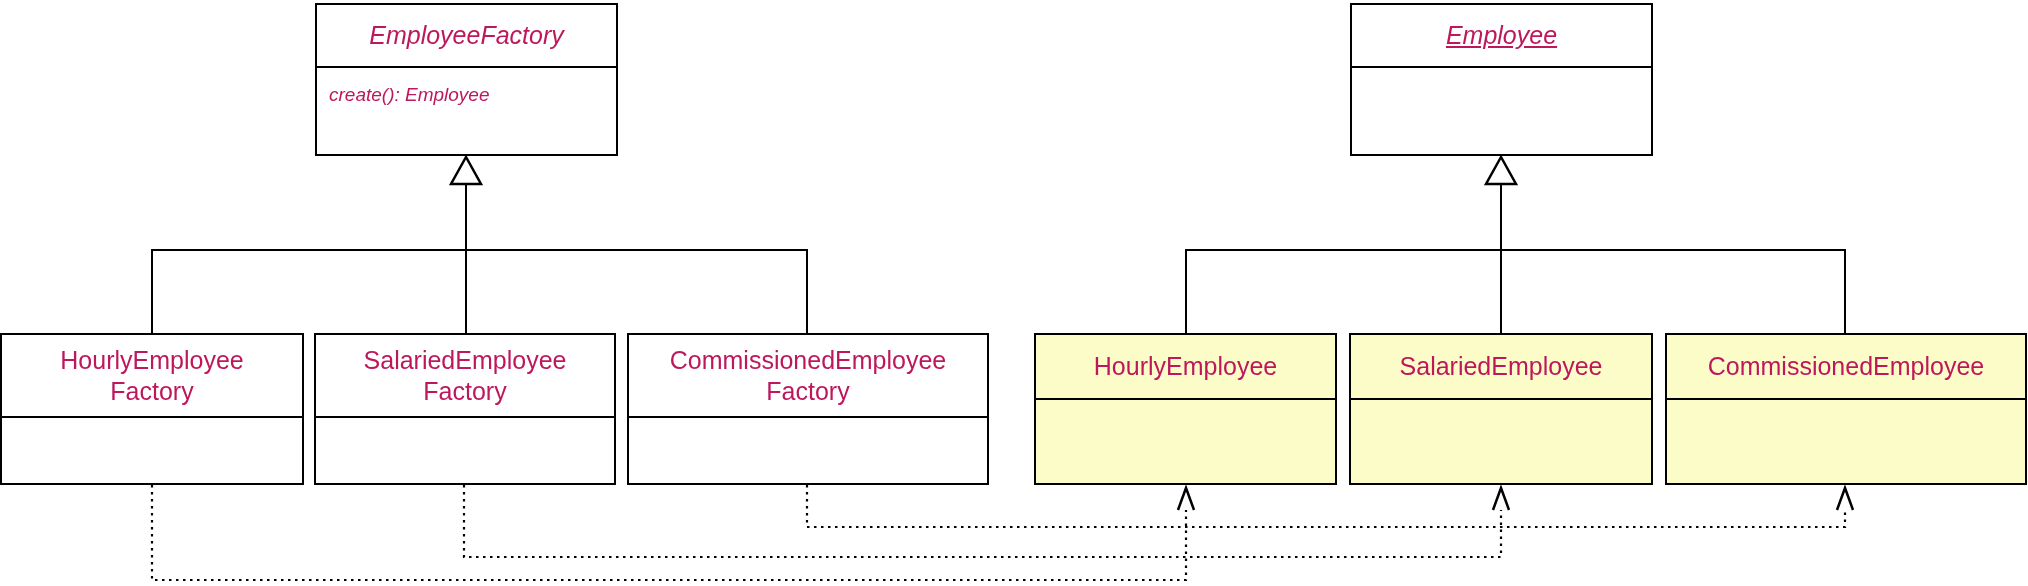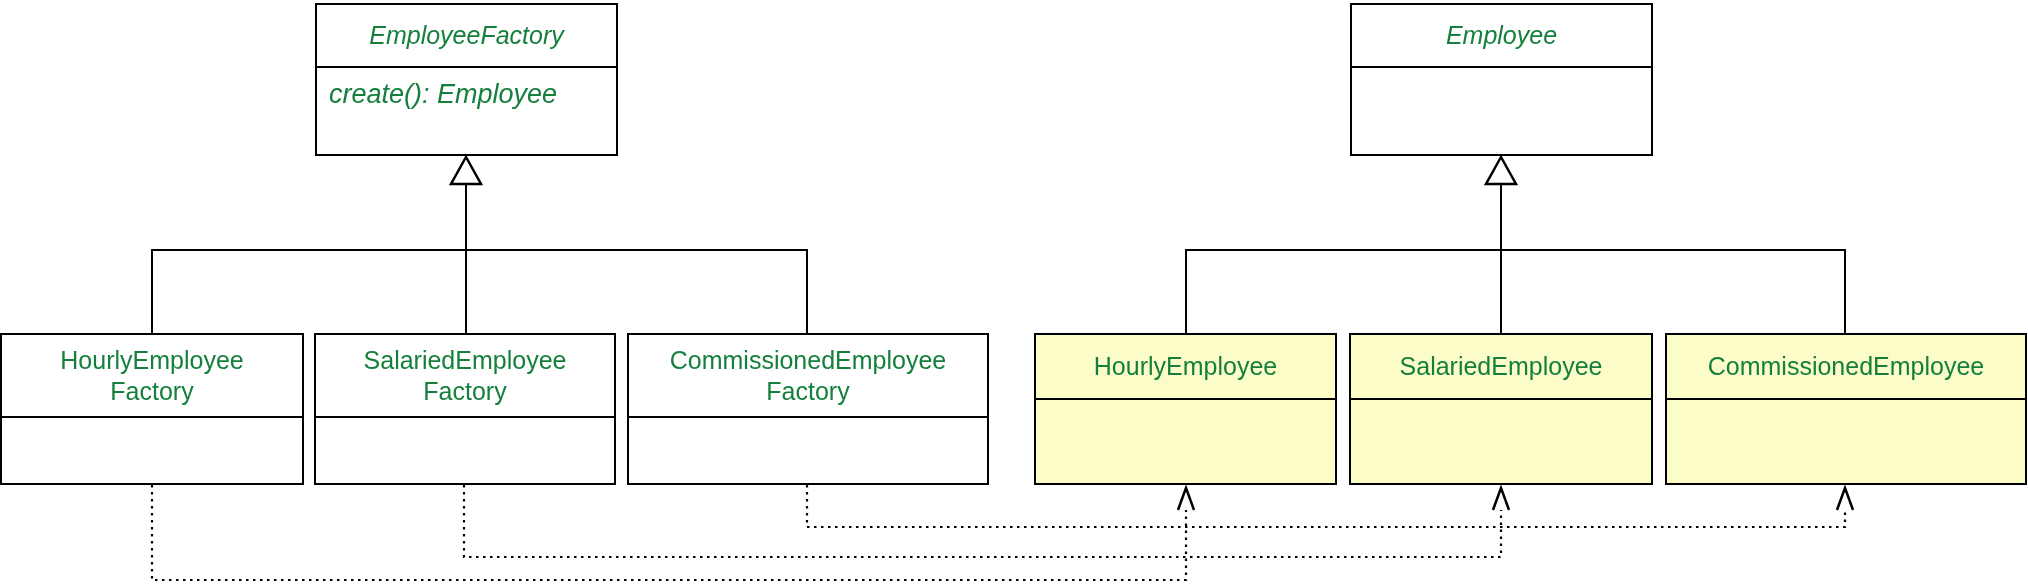--- a/index.html
+++ b/index.html
@@ -1,18 +1,18 @@
 <!DOCTYPE html>
 <html><head>
 <meta charset="utf-8">
 <style>
   html,body { margin:0; padding:0; background:#ffffff; }
   .stage {
     position:relative; width:2028px; height:586px; background:#ffffff;
-    font-family:"Liberation Sans", sans-serif; color:#15803d;
+    font-family:"Liberation Sans", sans-serif; color:#be185d;
   }
   .wires { position:absolute; left:0; top:0; }
   .wires path, .wires polyline { fill:none; stroke:#000000; stroke-width:2; }
   .wires polygon { fill:#ffffff; stroke:#000000; stroke-width:2.5; }
   .wires .dep { stroke-dasharray:2.5 4.5; stroke-width:2.2; }
   .wires .arrowhead { stroke-width:2.5; stroke-linejoin:miter; }
   .box {
     position:absolute; box-sizing:border-box;
     background:#ffffff; border:2px solid #000000;
   }
@@ -22,21 +22,21 @@
     display:flex; flex-direction:column; align-items:center; justify-content:center;
     font-size:25px; line-height:31px; font-weight:400; text-align:center;
   }
   .box.abstract .title { font-weight:400; font-style:italic; }
   .box.yellow { background:#fcfcc8; }
   .t-top { height:63px; }      
   .t-fac { height:83px; }      
   .t-emp { height:65px; }      
   .body { box-sizing:border-box; width:100%; }
   .method {
-    font-style:italic; font-weight:400; font-size:27px; line-height:27px;
+    font-style:italic; font-weight:400; font-size:19px; line-height:27px;
     padding:13px 12px 0 12px; text-align:left;
   }
 </style>
 </head>
 <body>
 
 <div class="stage">
 
   <svg class="wires" width="2028" height="586" viewBox="0 0 2028 586">
 
@@ -66,21 +66,21 @@
     </g>
   </svg>
 
   <div class="box abstract" style="left:315px; top:3px; width:303px; height:153px;">
     <div class="title t-top">EmployeeFactory</div>
     <div class="body">
       <div class="method">create(): Employee</div>
     </div>
   </div>
 
-  <div class="box abstract" style="left:1350px; top:3px; width:303px; height:153px;">
+  <div class="box abstract" style="left:1350px; top:3px; width:303px; height:153px;text-decoration:underline;">
     <div class="title t-top">Employee</div>
     <div class="body"></div>
   </div>
 
   <div class="box" style="left:0px; top:333px; width:304px; height:152px;">
     <div class="title t-fac">
       <span>HourlyEmployee</span>
       <span>Factory</span>
     </div>
     <div class="body"></div>

